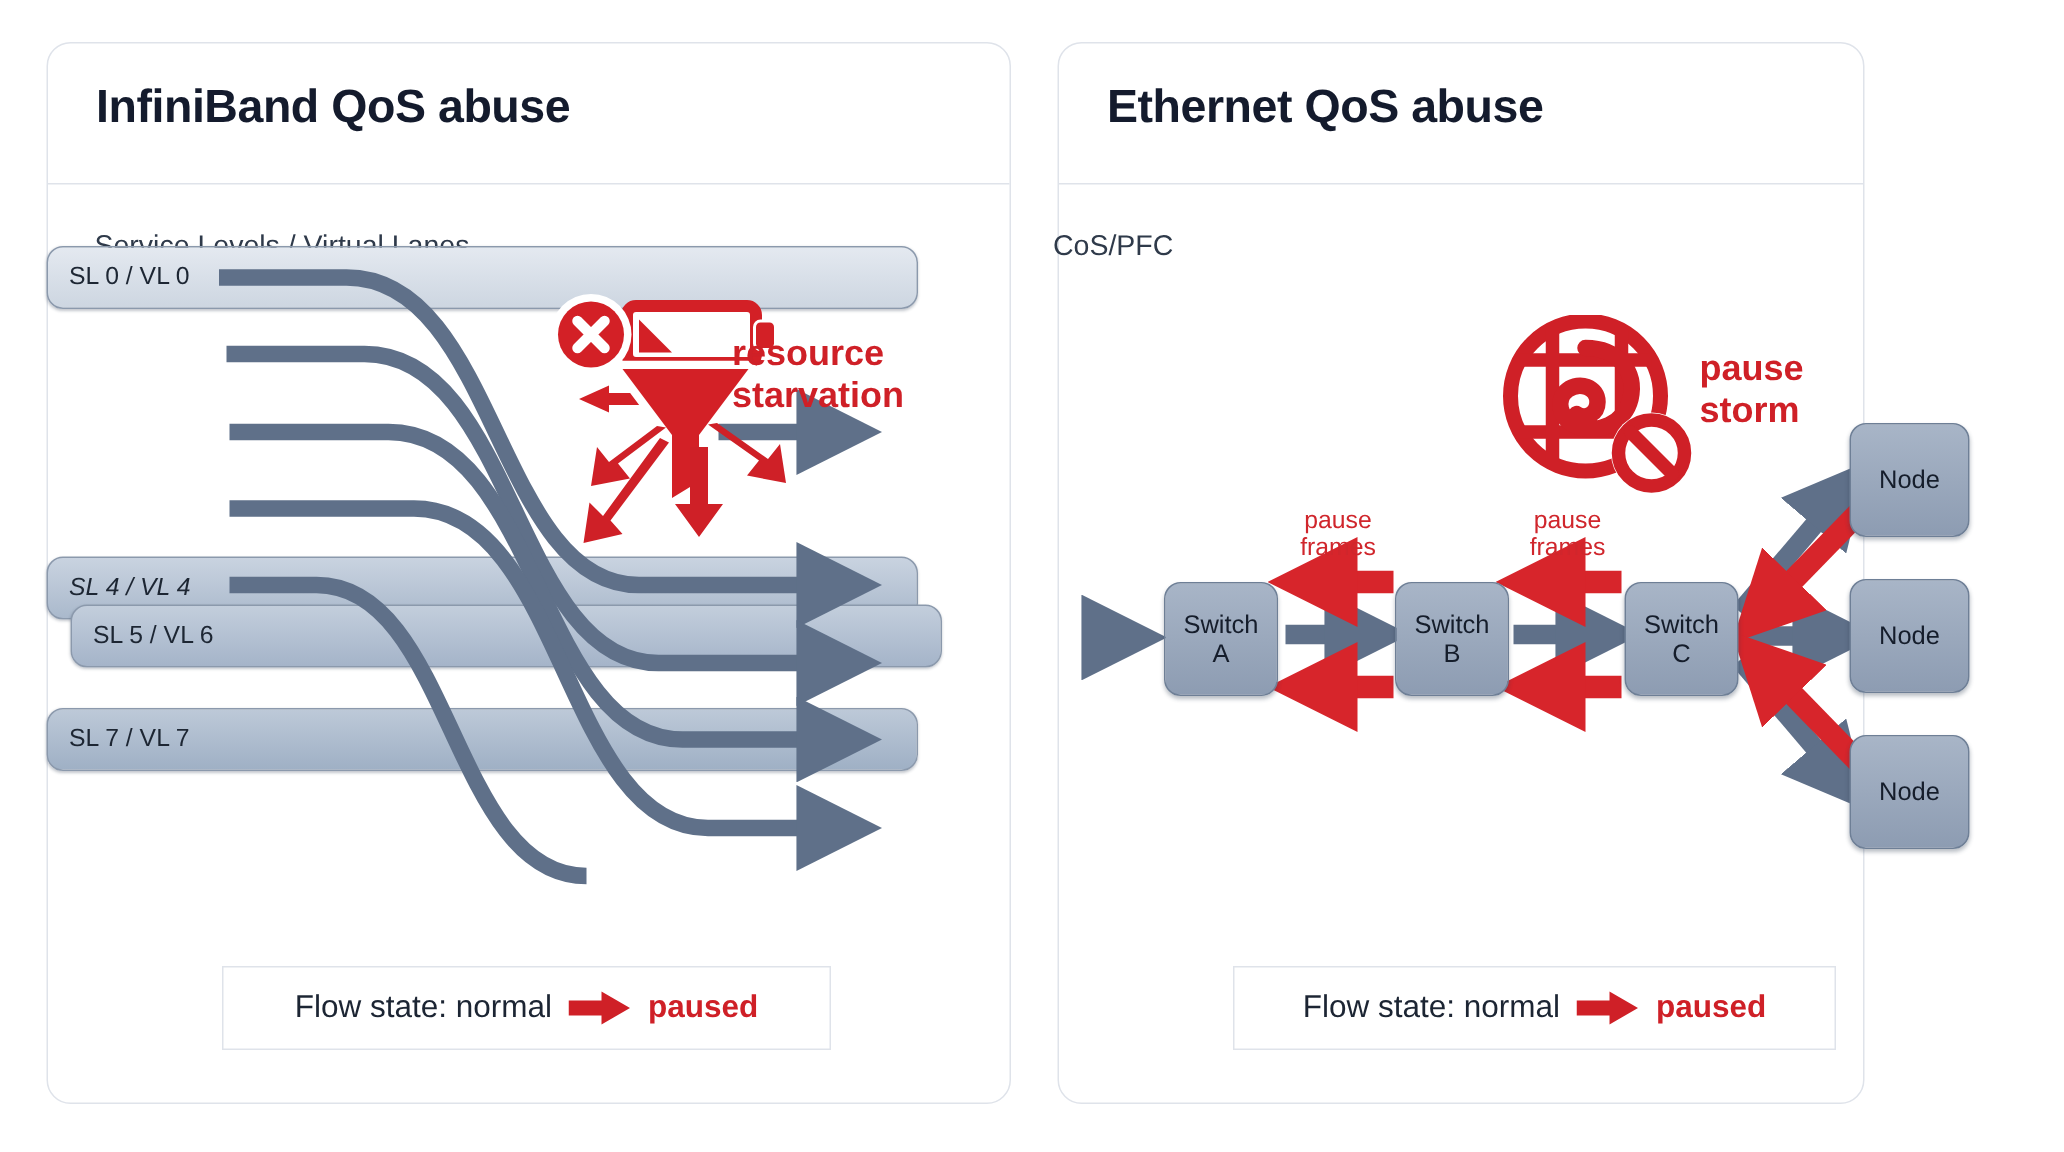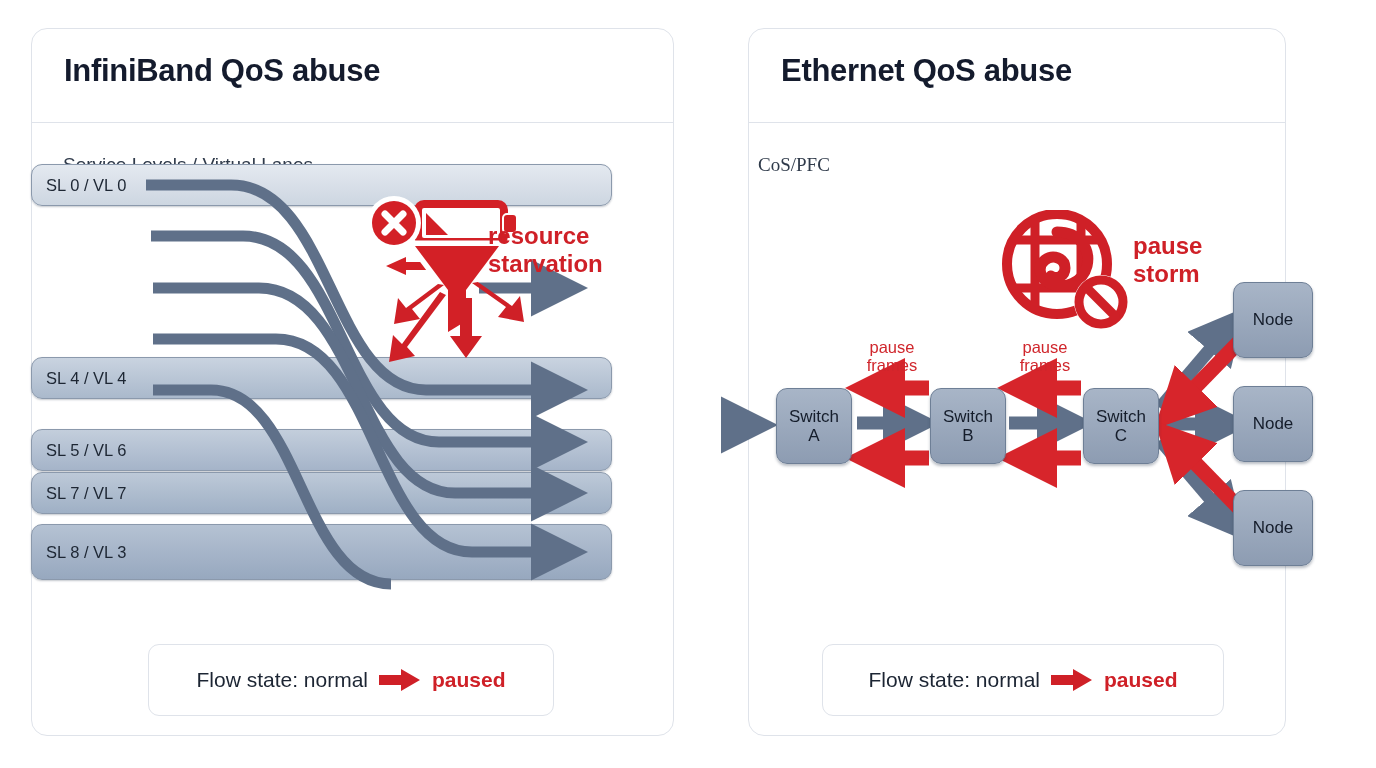--- a/index.html
+++ b/index.html
@@ -2,21 +2,21 @@
 <html><head>
 <meta charset="utf-8">
 <style>
   html,body{margin:0;padding:0;background:#ffffff;}
   body{width:1376px;height:768px;font-family:"Liberation Sans",sans-serif;overflow:hidden;}
   .stage{position:relative;width:1376px;height:768px;background:#ffffff;}
 
   .panel{position:absolute;top:28px;height:708px;background:#ffffff;
          border:1.5px solid #dfe3ea;border-radius:16px;box-sizing:border-box;}
   .panel-left{left:31px;width:643px;}
-  .panel-right{left:705px;width:538px;margin-left:43px;}
+  .panel-right{left:705px;width:538px;}
 
   .panel-head{position:absolute;left:0;top:0;right:0;height:94px;
               border-bottom:1.5px solid #dfe3ea;box-sizing:border-box;}
   .panel-title{position:absolute;left:32px;top:24px;font-size:31px;font-weight:bold;
                color:#141b2d;letter-spacing:-0.3px;white-space:nowrap;}
   .panel-sub{position:absolute;left:32px;top:122px;font-size:19px;color:#2f3a4a;white-space:nowrap;}
 
   
   .lanes{position:absolute;left:31px;top:164px;width:581px;height:416px;text-align:center;}
   .lane{position:absolute;left:0;width:581px;height:42px;border-radius:11px;
@@ -43,21 +43,21 @@
   .nodebox{position:absolute;border:1.5px solid #6e7f96;border-radius:11px;
            box-sizing:border-box;background:linear-gradient(180deg,#a8b5c7 0%,#8d9cb2 100%);
            box-shadow:0 2px 3px rgba(40,55,75,.33);
            display:flex;align-items:center;justify-content:center;text-align:center;
            font-size:17px;color:#151d2b;line-height:1.12;}
 
   .lbl-pause{position:absolute;font-size:16.5px;color:#d0262c;text-align:center;
              line-height:1.12;white-space:nowrap;}
 
   
-  .legend{position:absolute;height:72px;border:1.5px solid #dfe3ea;border-radius:11px;
+  .legend{position:absolute;height:56px;border:1.5px solid #dfe3ea;border-radius:0;
           background:#fff;box-sizing:border-box;display:flex;align-items:center;
           justify-content:center;gap:11px;}
   .legend-normal{font-size:21px;color:#1c2533;}
   .legend-paused{font-size:21px;font-weight:bold;color:#cf2027;}
   .legend-left{left:148px;top:644px;width:406px;}
   .legend-right{left:822px;top:644px;width:402px;}
 </style>
 </head>
 <body>
 
@@ -66,31 +66,28 @@
   <div class="panel panel-left">
     <div class="panel-head"></div>
     <div class="panel-title">InfiniBand QoS abuse</div>
   </div>
   <div class="panel-sub" style="left:63px;top:154px;">Service Levels / Virtual Lanes</div>
 
   <div class="lanes">
     <div class="lane" style="top:0px;background:linear-gradient(180deg,#e4e9f0 0%,#cdd6e1 100%);">
       <div class="lane-label">SL 0 / VL 0</div>
     </div>
-    <div class="lane" style="top:193px;background:linear-gradient(180deg,#c9d3e0 0%,#aab9cc 100%);">
+    <div class="lane" style="top:207px;background:linear-gradient(180deg,#c9d3e0 0%,#aab9cc 100%);font-style:italic;">
       <div class="lane-label">SL 4 / VL 4</div>
     </div>
-    <div class="lane" style="top:265px;background:linear-gradient(180deg,#c3cedc 0%,#a5b4c9 100%);">
+    <div class="lane" style="top:239px;background:linear-gradient(180deg,#c3cedc 0%,#a5b4c9 100%);margin-left:16px;">
       <div class="lane-label">SL 5 / VL 6</div>
     </div>
     <div class="lane" style="top:308px;background:linear-gradient(180deg,#bdc9d8 0%,#9fb0c5 100%);">
       <div class="lane-label">SL 7 / VL 7</div>
-    </div>
-    <div class="lane" style="top:360px;height:56px;background:linear-gradient(180deg,#b5c2d3 0%,#97a8bf 100%);">
-      <div class="lane-label">SL 8 / VL 3</div>
     </div>
   </div>
 
   <svg class="flowsvg" viewBox="0 0 612 420">
     <defs>
       <marker id="ahG" viewBox="0 0 10 10" refX="7" refY="5" markerWidth="5.2" markerHeight="5.2" orient="auto">
         <path d="M0,0 L10,5 L0,10 z" fill="#5f7089"></path>
       </marker>
     </defs>
     <g fill="none" stroke="#5f7089" stroke-width="11" stroke-linecap="butt" marker-end="url(#ahG)">
@@ -155,21 +152,21 @@
     <svg width="42" height="24" viewBox="0 0 42 24">
       <path d="M0,7 L22,7 L22,1 L41,12 L22,23 L22,17 L0,17 Z" fill="#cf2027"></path>
     </svg>
     <span class="legend-paused">paused</span>
   </div>
 
   <div class="panel panel-right">
     <div class="panel-head"></div>
     <div class="panel-title">Ethernet QoS abuse</div>
   </div>
-  <div class="panel-sub" style="left:758px;top:154px;font-family:Liberation Serif, serif;">CoS/PFC</div>
+  <div class="panel-sub" style="left:702px;top:154px;">CoS/PFC</div>
 
   <svg class="topo" viewBox="0 0 640 420">
     <defs>
       <marker id="ahG2" viewBox="0 0 10 10" refX="7" refY="5" markerWidth="4.4" markerHeight="4.4" orient="auto">
         <path d="M0,0 L10,5 L0,10 z" fill="#5f7089"></path>
       </marker>
       <marker id="ahR2" viewBox="0 0 10 10" refX="7" refY="5" markerWidth="4.0" markerHeight="4.0" orient="auto">
         <path d="M0,0 L10,5 L0,10 z" fill="#d7252b"></path>
       </marker>
     </defs>

